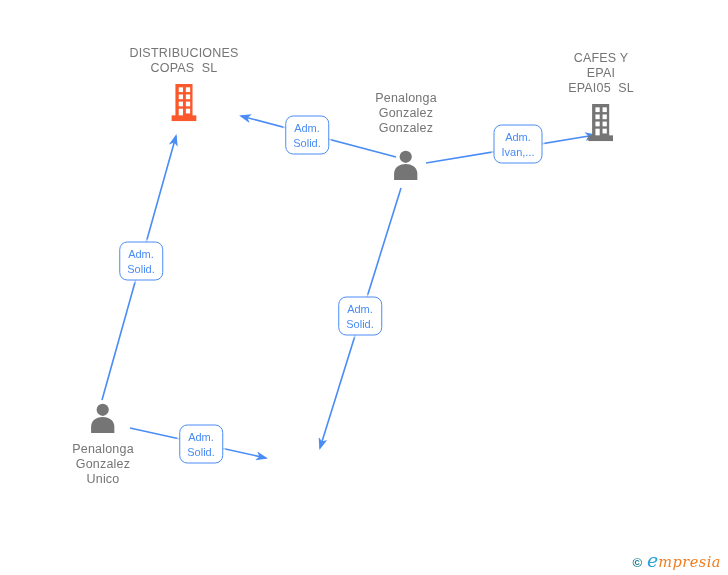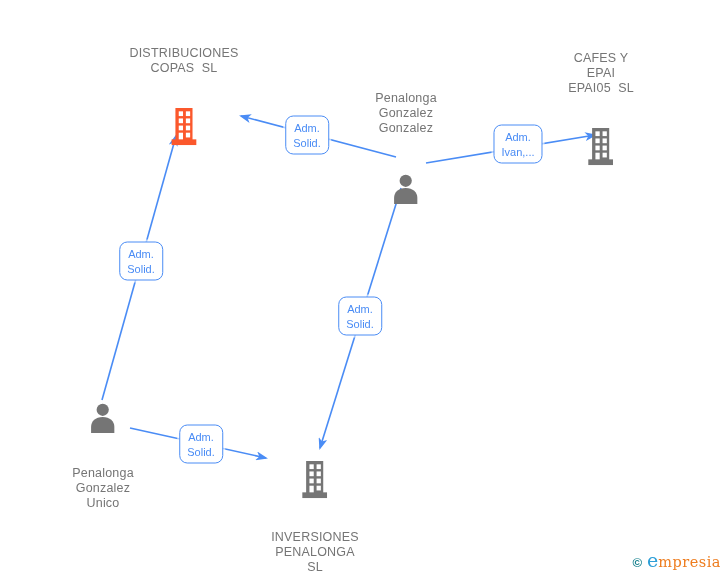--- a/index.html
+++ b/index.html
@@ -3,40 +3,40 @@
 <meta charset="utf-8">
 <style>
   * { margin:0; padding:0; box-sizing:border-box; }
   html,body { background:#ffffff; }
   body { font-family:"Liberation Sans", sans-serif; }
   .canvas { position:relative; width:728px; height:575px; background:#ffffff; overflow:hidden; }
 
   .lines { position:absolute; left:0; top:0; pointer-events:none; }
 
   .node { position:absolute; display:flex; flex-direction:column; align-items:center;
-          transform:translateX(-50%); text-align:center; cursor:pointer;gap:24px; }
+          transform:translateX(-50%); text-align:center; cursor:pointer; }
   .nline { font-size:12.5px; line-height:15px; color:#757575; white-space:pre; letter-spacing:0.2px; }
   .node .icon { line-height:0; }
   .node.label-first .icon { margin-top:8px; }
   .node.gap-lg .icon { margin-top:13px; }
   .node.icon-first .icon { margin-bottom:7px; }
 
   .company-icon svg { fill:#757575; }
   .company-icon.highlight svg { fill:#fb582c; }
   .person-icon svg { fill:#757575; }
 
   .edge-label { position:absolute; transform:translate(-50%,-50%); background:#ffffff;
                 border:1.5px solid #4a8cf5; border-radius:8px; padding:4px 7px 3px;
                 text-align:center; box-shadow:0 0 0 2px rgba(255,255,255,0.6); }
   .eline { font-size:11px; line-height:15px; color:#4a8cf5; white-space:pre; }
 
   .footer { position:absolute; right:7px; bottom:4px; display:flex; align-items:baseline;
             gap:5px; cursor:pointer; }
   .footer .copy { color:#15808d; font-size:13px; font-weight:bold; }
-  .footer .brand { font-family:"DejaVu Serif", serif; }
+  .footer .brand { font-family:"DejaVu Serif", serif; font-style:italic; }
   .footer .brand .e { color:#2e9fd8; font-size:19px; }
   .footer .brand .rest { color:#ee7d1f; font-size:14.5px; letter-spacing:0.5px; }
 </style>
 </head>
 <body>
 
 <div class="canvas">
 
   <svg class="lines" width="728" height="575">
     <defs>
@@ -119,43 +119,20 @@
         <path d="M16 14.5 C8.5 14.5 4 19 4 24.5 L4 31 L28 31 L28 24.5 C28 19 23.5 14.5 16 14.5 Z"></path>
       </svg>
     </span>
     <div>
       <div class="nline">Penalonga</div>
       <div class="nline">Gonzalez</div>
       <div class="nline">Unico</div>
     </div>
   </div>
 
-  <div class="node icon-first" style="left:315px; top:461px;">
-    <span class="icon company-icon">
-      <svg width="33" height="38" viewBox="0 0 34 40">
-        <rect x="8" y="0" width="18" height="35"></rect>
-        <rect x="4" y="33" width="26" height="6"></rect>
-        <g fill="#ffffff">
-          <rect x="11.5" y="3.5" width="4.5" height="5"></rect>
-            <rect x="19" y="3.5" width="4.5" height="5"></rect>
-          <rect x="11.5" y="11" width="4.5" height="5"></rect>
-            <rect x="19" y="11" width="4.5" height="5"></rect>
-          <rect x="11.5" y="18.5" width="4.5" height="5"></rect>
-            <rect x="19" y="18.5" width="4.5" height="5"></rect>
-          <rect x="11.5" y="26" width="4.5" height="7"></rect>
-            <rect x="19" y="26" width="4.5" height="5"></rect>
-        </g>
-      </svg>
-    </span>
-    <div>
-      <div class="nline">INVERSIONES</div>
-      <div class="nline">PENALONGA</div>
-      <div class="nline">SL</div>
-    </div>
-  </div>
 
   <div class="edge-label" style="left:307px; top:135px;">
     <div class="eline">Adm.</div>
     <div class="eline">Solid.</div>
   </div>
 
   <div class="edge-label" style="left:518px; top:144px;">
     <div class="eline">Adm.</div>
     <div class="eline">Ivan,...</div>
   </div>

